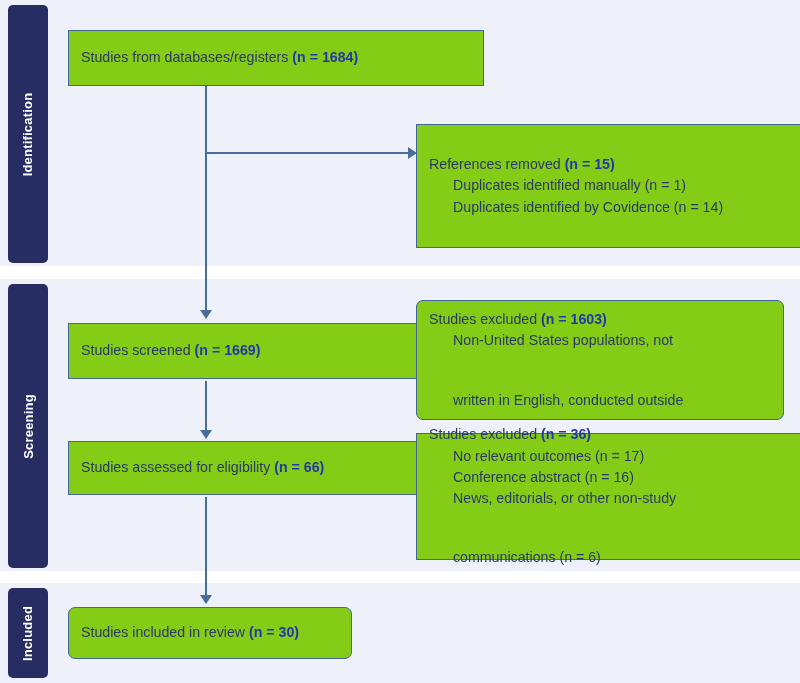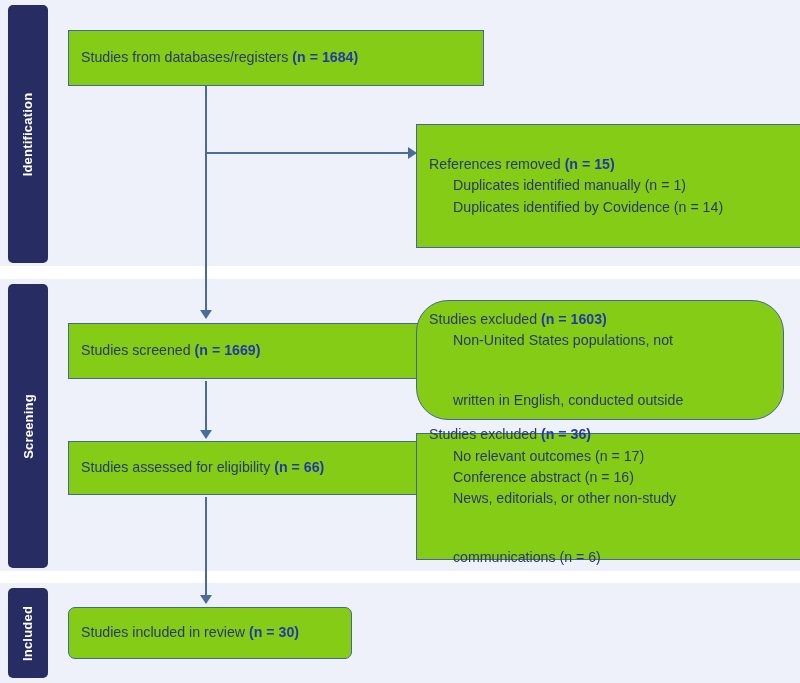--- a/index.html
+++ b/index.html
@@ -153,21 +153,21 @@
       <span>Duplicates identified by Covidence (n = 14)</span>
     </div>
   </div>
 
   <div class="flow-box" style="left:68px; top:323px; width:373px; height:56px;">
     <div class="box-line head">
       <span>Studies screened </span><span class="nval">(n = 1669)</span>
     </div>
   </div>
 
-  <div class="flow-box rounded" style="left:416px; top:300px; width:368px; height:120px;border-radius:32px;">
+  <div class="flow-box rounded" style="left:416px; top:300px; width:368px; height:120px;">
     <div class="box-line head">
       <span>Studies excluded </span><span class="nval">(n = 1603)</span>
     </div>
     <div class="box-line sub">
       <span>Non-United States populations, not</span>
     </div>
     <div class="box-line subcont">
       <span>written in English, conducted outside</span>
     </div>
   </div>

